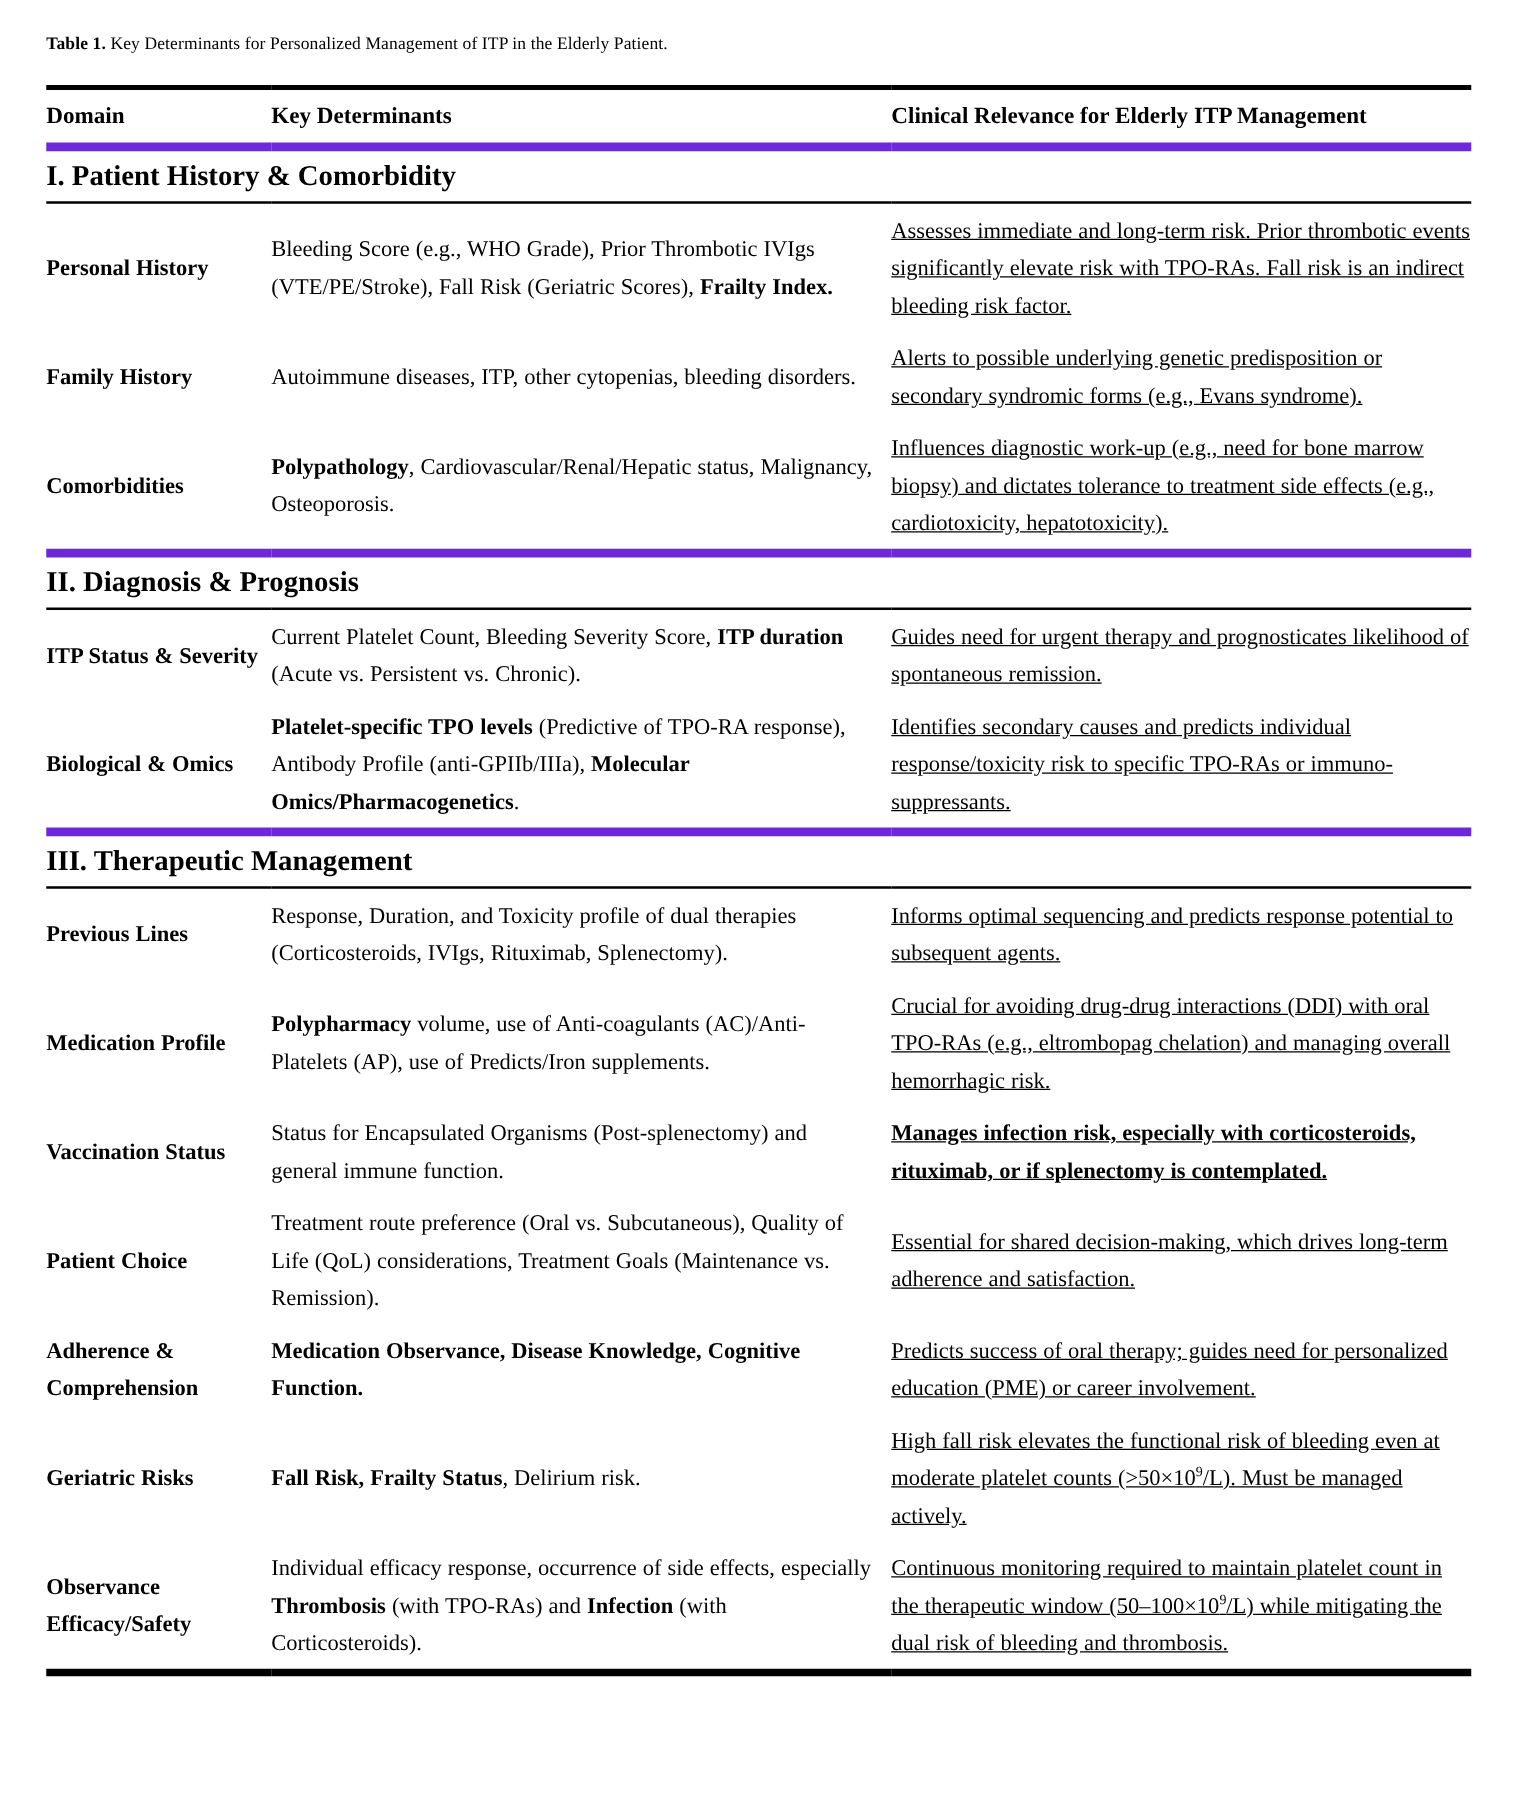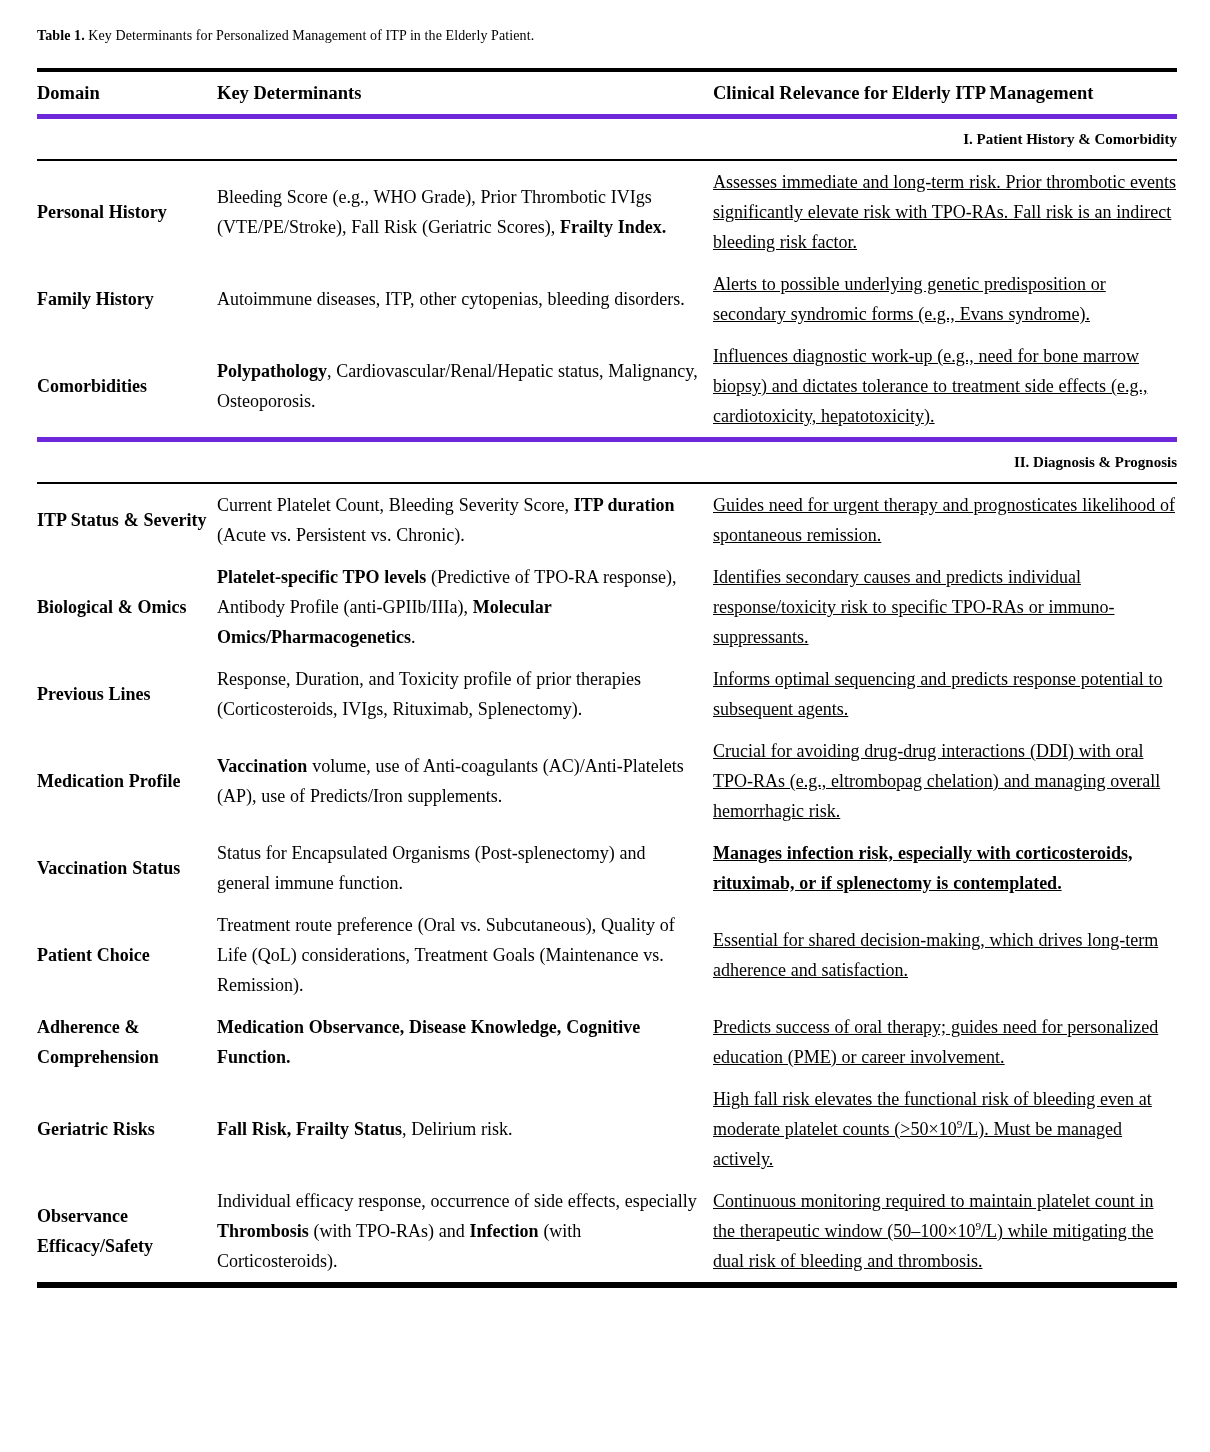--- a/index.html
+++ b/index.html
@@ -40,26 +40,26 @@
     font-size: 18.5px;
     line-height: 24px;
     font-weight: 700;
     text-align: left;
     vertical-align: middle;
     padding: 9px 8px 9px 0;
     border-bottom: 3px solid #000;
     margin-left: 40px;
   }
   td.section {
-    font-size: 15px;
+    font-size: 23px;
     line-height: 24px;
     font-weight: 700;
-    text-align: right;
+    text-align: left;
     padding: 8px 0;
-    border-top: 5px solid #6d28d9;
+    border-top: 7px solid #6d28d9;
     border-bottom: 2px solid #000;
   }
   td.cell {
     font-size: 18px;
     line-height: 30px;
     vertical-align: middle;
     padding: 6px 10px 6px 0;
     word-spacing: 0.3px;
   }
   td.domain { font-weight: 700; margin-top: 48px; }
@@ -114,27 +114,30 @@
         <td class="cell det"><span>Current Platelet Count, Bleeding Severity Score, </span><span class="b">ITP duration</span><span> (Acute vs. Persistent vs. Chronic).</span></td>
         <td class="cell rel"><span>Guides need for urgent therapy and prognosticates likelihood of spontaneous remission.</span></td>
       </tr>
       <tr>
         <td class="cell domain">Biological &amp; Omics</td>
         <td class="cell det"><span class="b">Platelet-specific TPO levels</span><span> (Predictive of TPO-RA response), Antibody Profile (anti-GPIIb/IIIa), </span><span class="b">Molecular Omics/Pharmacogenetics</span><span>.</span></td>
         <td class="cell rel"><span>Identifies secondary causes and predicts individual response/toxicity risk to specific TPO-RAs or immuno-suppressants.</span></td>
       </tr>
 
       <tr>
+        <td class="section" colspan="3">III. Therapeutic Management</td>
+      </tr>
+      <tr>
         <td class="cell domain">Previous Lines</td>
-        <td class="cell det"><span>Response, Duration, and Toxicity profile of prior therapies (Corticosteroids, IVIgs, Rituximab, Splenectomy).</span></td>
+        <td class="cell det"><span>Response, Duration, and Toxicity profile of dual therapies (Corticosteroids, IVIgs, Rituximab, Splenectomy).</span></td>
         <td class="cell rel"><span>Informs optimal sequencing and predicts response potential to subsequent agents.</span></td>
       </tr>
       <tr>
         <td class="cell domain">Medication Profile</td>
-        <td class="cell det"><span class="b">Vaccination</span><span> volume, use of Anti-coagulants (AC)/Anti-Platelets (AP), use of Predicts/Iron supplements.</span></td>
+        <td class="cell det"><span class="b">Polypharmacy</span><span> volume, use of Anti-coagulants (AC)/Anti-Platelets (AP), use of Predicts/Iron supplements.</span></td>
         <td class="cell rel"><span>Crucial for avoiding drug-drug interactions (DDI) with oral TPO-RAs (e.g., eltrombopag chelation) and managing overall hemorrhagic risk.</span></td>
       </tr>
       <tr>
         <td class="cell domain">Vaccination Status</td>
         <td class="cell det"><span>Status for Encapsulated Organisms (Post-splenectomy) and general immune function.</span></td>
         <td class="cell rel"><span class="b">Manages infection risk, especially with corticosteroids, rituximab, or if splenectomy is contemplated.</span></td>
       </tr>
 
       <tr>
         <td class="cell domain">Patient Choice</td>

